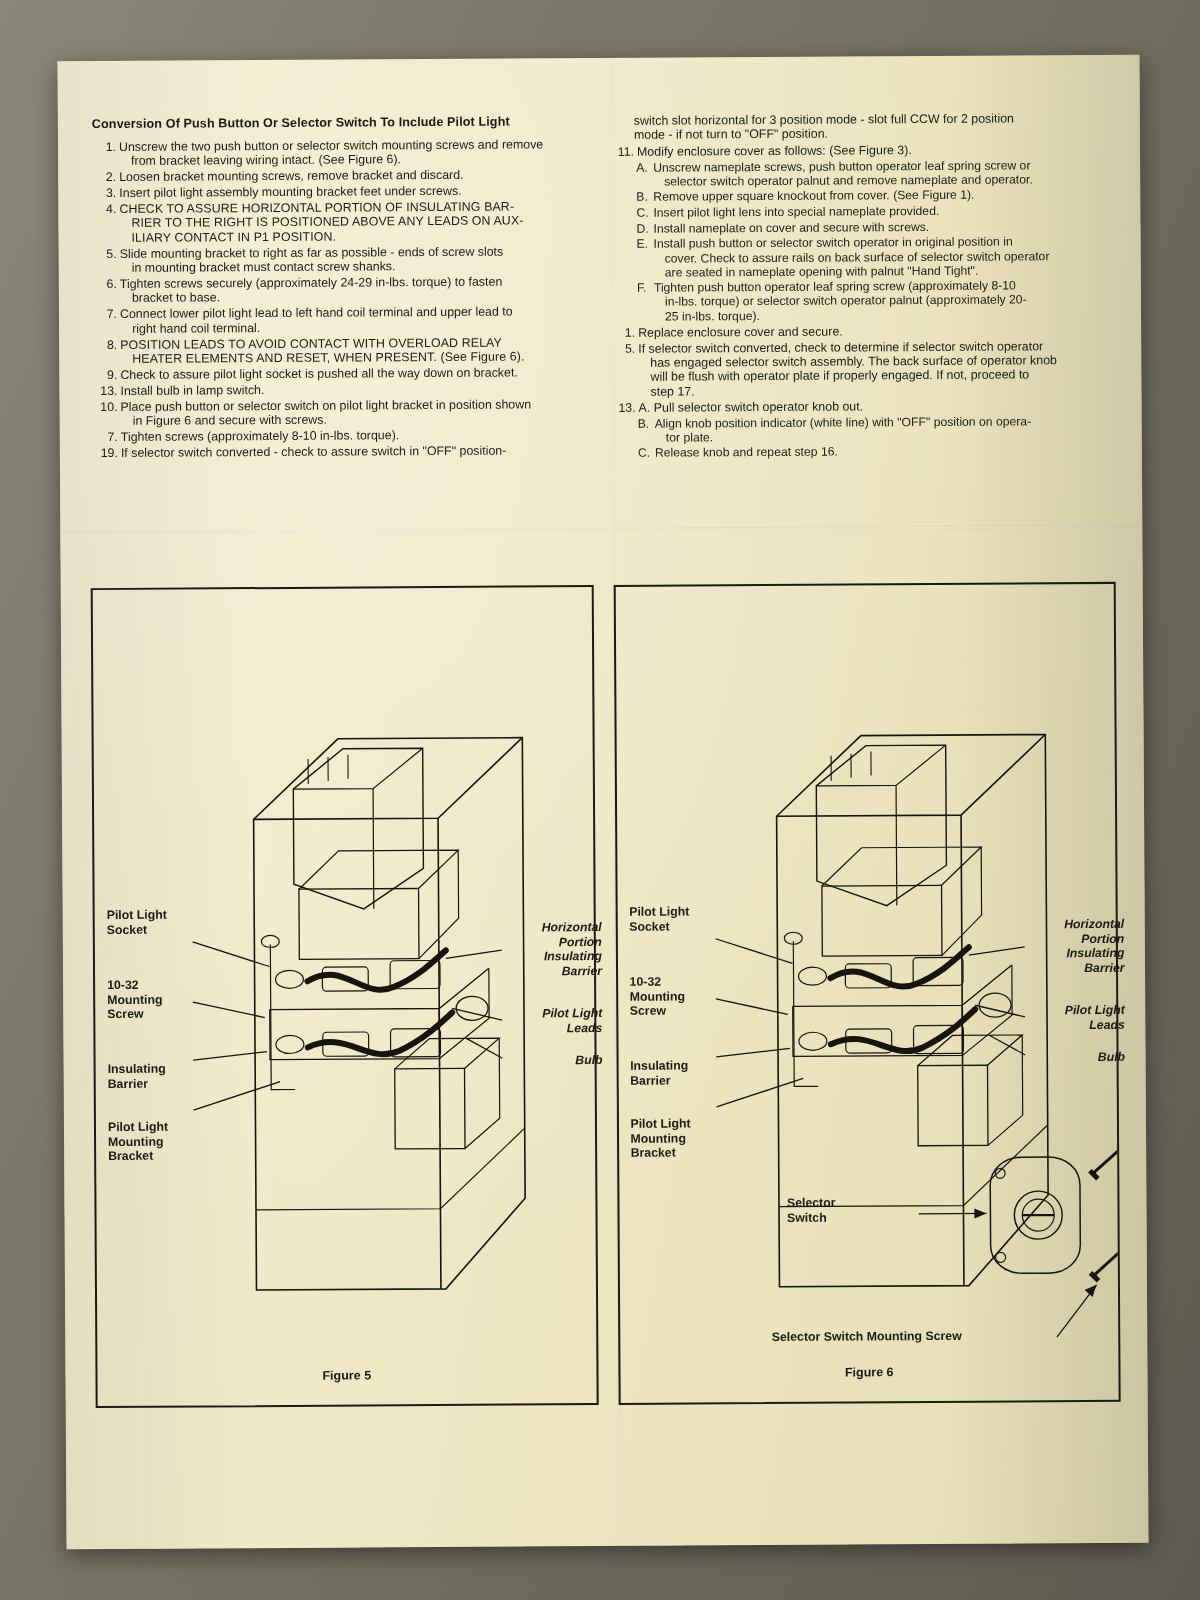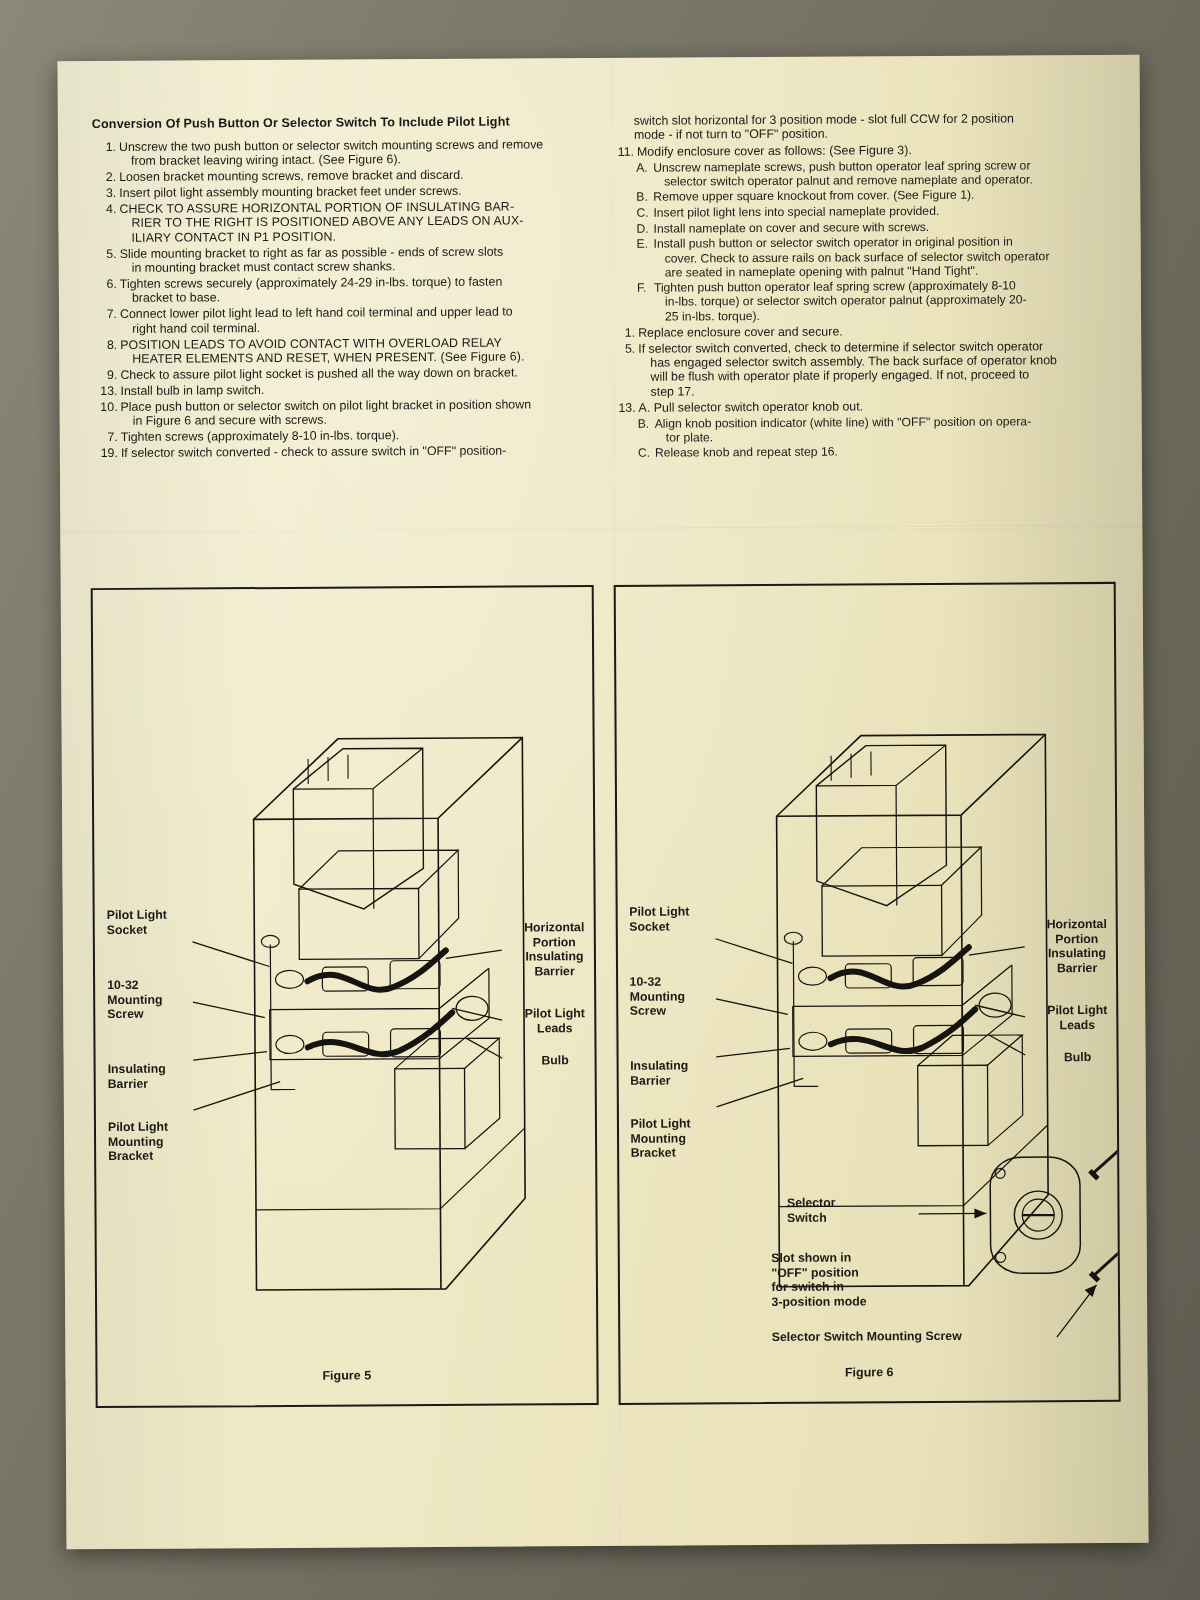--- a/index.html
+++ b/index.html
@@ -155,21 +155,21 @@
   }
   .fig-svg { position: absolute; inset: 0; width: 100%; height: 100%; }
 
   .calloutL, .calloutR, .calloutB {
     position: absolute;
     font-size: 12.3px;
     font-weight: bold;
     line-height: 1.18;
   }
   .calloutL { text-align: left; }
-  .calloutR { text-align: center; }
+  .calloutR { text-align: right; font-style: italic; }
 </style>
 </head>
 <body>
 
 <div id="backdrop"></div>
 
 <div id="sheet">
 
   <div class="crease v" style="left:552px;"></div>
   <div class="crease h" style="top:470px;"></div>
@@ -473,26 +473,20 @@
         </div>
         <div class="calloutL" style="left:12px; top:530px; width:115px;">
           <span style="white-space:pre-line;">Pilot Light
 Mounting
 Bracket</span>
         </div>
         <div class="calloutL" style="left:168px; top:610px; width:110px;">
           <span style="white-space:pre-line;">Selector
 Switch</span>
         </div>
-        <div class="calloutL" style="left:152px; top:665px; width:135px;">
-          <span style="white-space:pre-line;">Slot shown in
-"OFF" position
-for switch in
-3-position mode</span>
-        </div>
 
         <div class="calloutR" style="left:412px; top:333px; width:95px;">
           <span style="white-space:pre-line;">Horizontal
 Portion
 Insulating
 Barrier</span>
         </div>
         <div class="calloutR" style="left:412px; top:419px; width:95px;">
           <span style="white-space:pre-line;">Pilot Light
 Leads</span>

